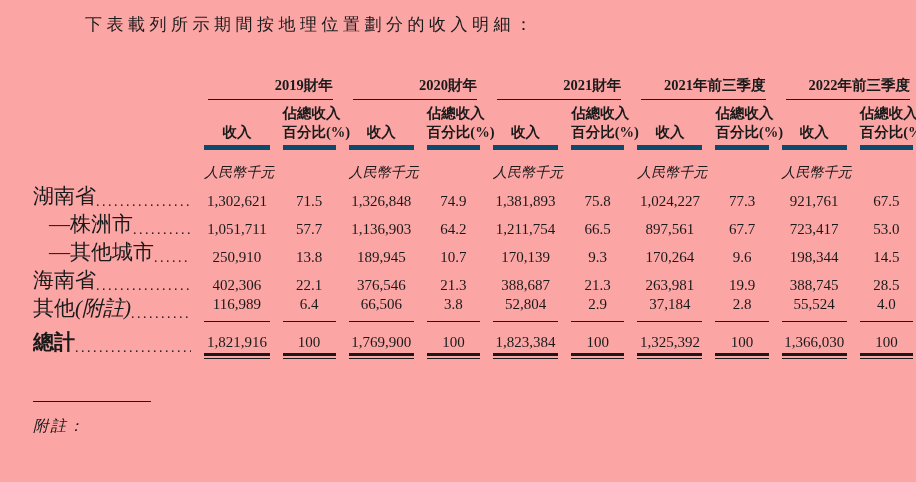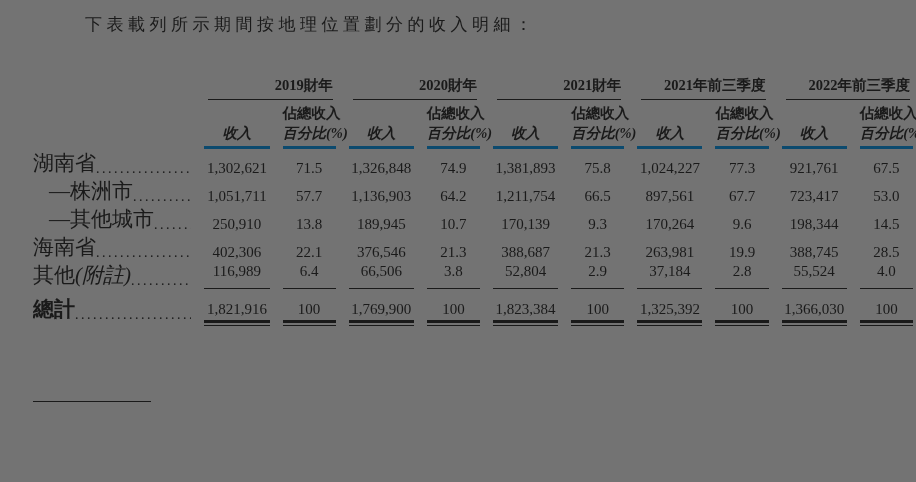--- a/index.html
+++ b/index.html
@@ -1,19 +1,19 @@
 <!DOCTYPE html>
 <html><head>
 <meta charset="utf-8">
 <style>
   html,body{margin:0;padding:0;background:#ffffff;}
   .page{
     position:relative;
     width:916px;height:482px;
-    background:#737373;
+    background:#fca5a5;
     color:#1a1a1a;
     font-family:"Liberation Serif","DejaVu Serif",serif;
     overflow:hidden;
   }
   
   .title{
     position:absolute;left:85px;top:13px;
     font-size:17px;letter-spacing:4.5px;
     white-space:nowrap;
   }
@@ -35,21 +35,21 @@
     margin-left:17px;margin-right:3px;
     text-align:right;font-weight:bold;font-size:14.5px;
     border-bottom:1px solid #1a1a1a;
     padding-bottom:4px;white-space:nowrap;
   }
   tr.r-sub1{height:23px;}
   tr.r-sub1 .pad{text-align:left;font-weight:bold;font-size:14.5px;white-space:nowrap;}
   tr.r-sub2{height:26px;}
   tr.r-sub2 .pad{
     text-align:center;font-weight:bold;font-size:14.5px;
-    border-bottom:3px solid #0c4a6e;padding-bottom:3px;white-space:nowrap;font-style:italic;
+    border-bottom:5px solid #0c4a6e;padding-bottom:3px;white-space:nowrap;
   }
   tr.r-unit{height:32px;}
   tr.r-unit .pad{text-align:left;font-style:italic;font-size:14px;white-space:nowrap;}
   
   tr.r-data{height:27px;}
   td.num .pad{text-align:center;white-space:nowrap;}
   td.lbl{vertical-align:bottom;}
   .lblwrap{display:flex;align-items:flex-end;overflow:hidden;}
   .lblwrap .lt{white-space:nowrap;font-size:21px;}
   .lblwrap.ind{padding-left:16px;}
@@ -173,20 +173,43 @@
             <div class="pad">百分比(%)</div>
           </td>
       <td>
             <div class="pad">收入</div>
           </td>
       <td>
             <div class="pad">百分比(%)</div>
           </td>
     </tr>
 
+    <tr class="r-unit">
+      <td></td>
+      <td>
+            <div class="pad">人民幣千元</div>
+          </td>
+          <td></td>
+      <td>
+            <div class="pad">人民幣千元</div>
+          </td>
+          <td></td>
+      <td>
+            <div class="pad">人民幣千元</div>
+          </td>
+          <td></td>
+      <td>
+            <div class="pad">人民幣千元</div>
+          </td>
+          <td></td>
+      <td>
+            <div class="pad">人民幣千元</div>
+          </td>
+          <td></td>
+    </tr>
 
     <tr class="r-data">
       <td class="lbl">
             <div class="lblwrap">
               <span class="lt">湖南省</span>
               <span class="leader"></span>
             </div>
           </td>
       <td class="num">
             <div class="pad">1,302,621</div>
@@ -413,15 +436,16 @@
       <td class="num">
             <div class="pad dbl">100</div>
           </td>
     </tr>
   </tbody>
     </table>
 
   <div class="fnrule"></div>
 
   <div class="footnote">
+    <div class="fn-label">附註：</div>
   </div>
 
 </div>
 
 </body></html>

